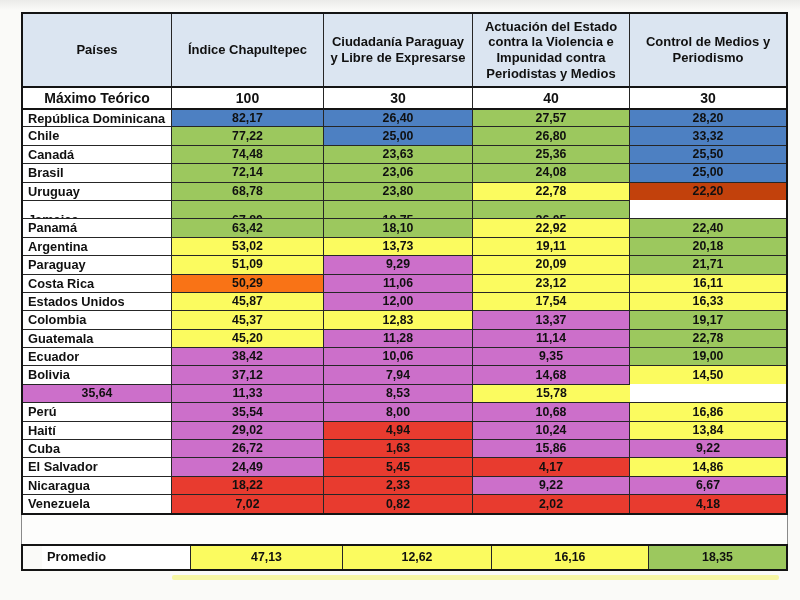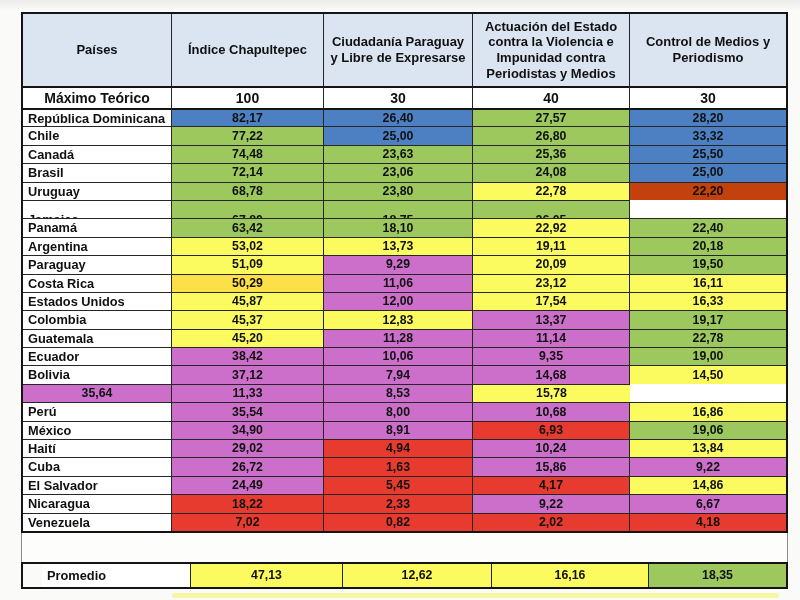--- a/index.html
+++ b/index.html
@@ -135,25 +135,25 @@
             <div class="cell val" style="background: rgb(251, 251, 95);">53,02</div>
             <div class="cell val" style="background: rgb(251, 251, 95);">13,73</div>
             <div class="cell val" style="background: rgb(251, 251, 95);">19,11</div>
             <div class="cell val" style="background: rgb(156, 200, 94);">20,18</div>
           </div>
           <div class="row datarow">
             <div class="cell name">Paraguay</div>
             <div class="cell val" style="background: rgb(251, 251, 95);">51,09</div>
             <div class="cell val" style="background: rgb(204, 111, 202);">9,29</div>
             <div class="cell val" style="background: rgb(251, 251, 95);">20,09</div>
-            <div class="cell val" style="background: rgb(156, 200, 94);">19,50</div>
+            <div class="cell val" style="background: rgb(156, 200, 94);">21,71</div>
           </div>
           <div class="row datarow">
             <div class="cell name">Costa Rica</div>
-            <div class="cell val" style="background: #fde047;">50,29</div>
+            <div class="cell val" style="background: #f97316;">50,29</div>
             <div class="cell val" style="background: rgb(204, 111, 202);">11,06</div>
             <div class="cell val" style="background: rgb(251, 251, 95);">23,12</div>
             <div class="cell val" style="background: rgb(251, 251, 95);">16,11</div>
           </div>
           <div class="row datarow">
             <div class="cell name">Estados Unidos</div>
             <div class="cell val" style="background: rgb(251, 251, 95);">45,87</div>
             <div class="cell val" style="background: rgb(204, 111, 202);">12,00</div>
             <div class="cell val" style="background: rgb(251, 251, 95);">17,54</div>
             <div class="cell val" style="background: rgb(251, 251, 95);">16,33</div>
@@ -191,27 +191,20 @@
             <div class="cell val" style="background: rgb(204, 111, 202);">11,33</div>
             <div class="cell val" style="background: rgb(204, 111, 202);">8,53</div>
             <div class="cell val" style="background: rgb(251, 251, 95);">15,78</div>
           </div>
           <div class="row datarow">
             <div class="cell name">Perú</div>
             <div class="cell val" style="background: rgb(204, 111, 202);">35,54</div>
             <div class="cell val" style="background: rgb(204, 111, 202);">8,00</div>
             <div class="cell val" style="background: rgb(204, 111, 202);">10,68</div>
             <div class="cell val" style="background: rgb(251, 251, 95);">16,86</div>
-          </div>
-          <div class="row datarow">
-            <div class="cell name">México</div>
-            <div class="cell val" style="background: rgb(204, 111, 202);">34,90</div>
-            <div class="cell val" style="background: rgb(204, 111, 202);">8,91</div>
-            <div class="cell val" style="background: rgb(232, 59, 47);">6,93</div>
-            <div class="cell val" style="background: rgb(156, 200, 94);">19,06</div>
           </div>
           <div class="row datarow">
             <div class="cell name">Haití</div>
             <div class="cell val" style="background: rgb(204, 111, 202);">29,02</div>
             <div class="cell val" style="background: rgb(232, 59, 47);">4,94</div>
             <div class="cell val" style="background: rgb(204, 111, 202);">10,24</div>
             <div class="cell val" style="background: rgb(251, 251, 95);">13,84</div>
           </div>
           <div class="row datarow">
             <div class="cell name">Cuba</div>

